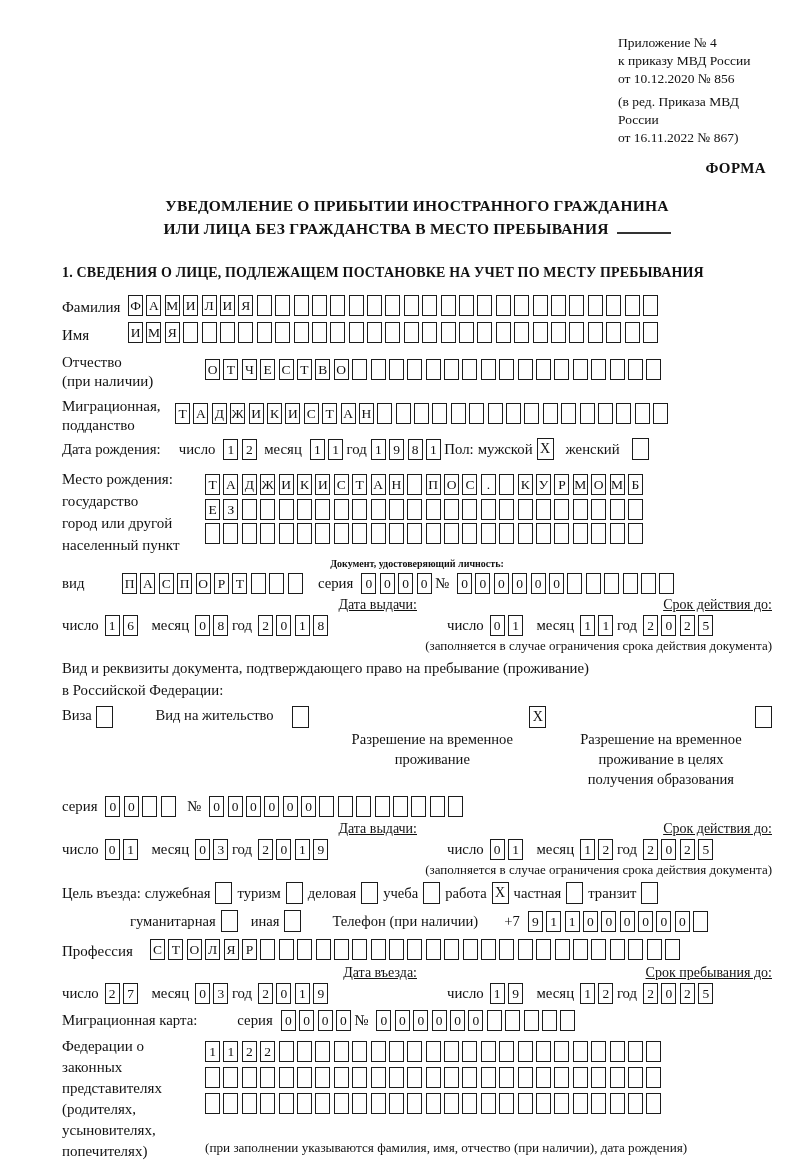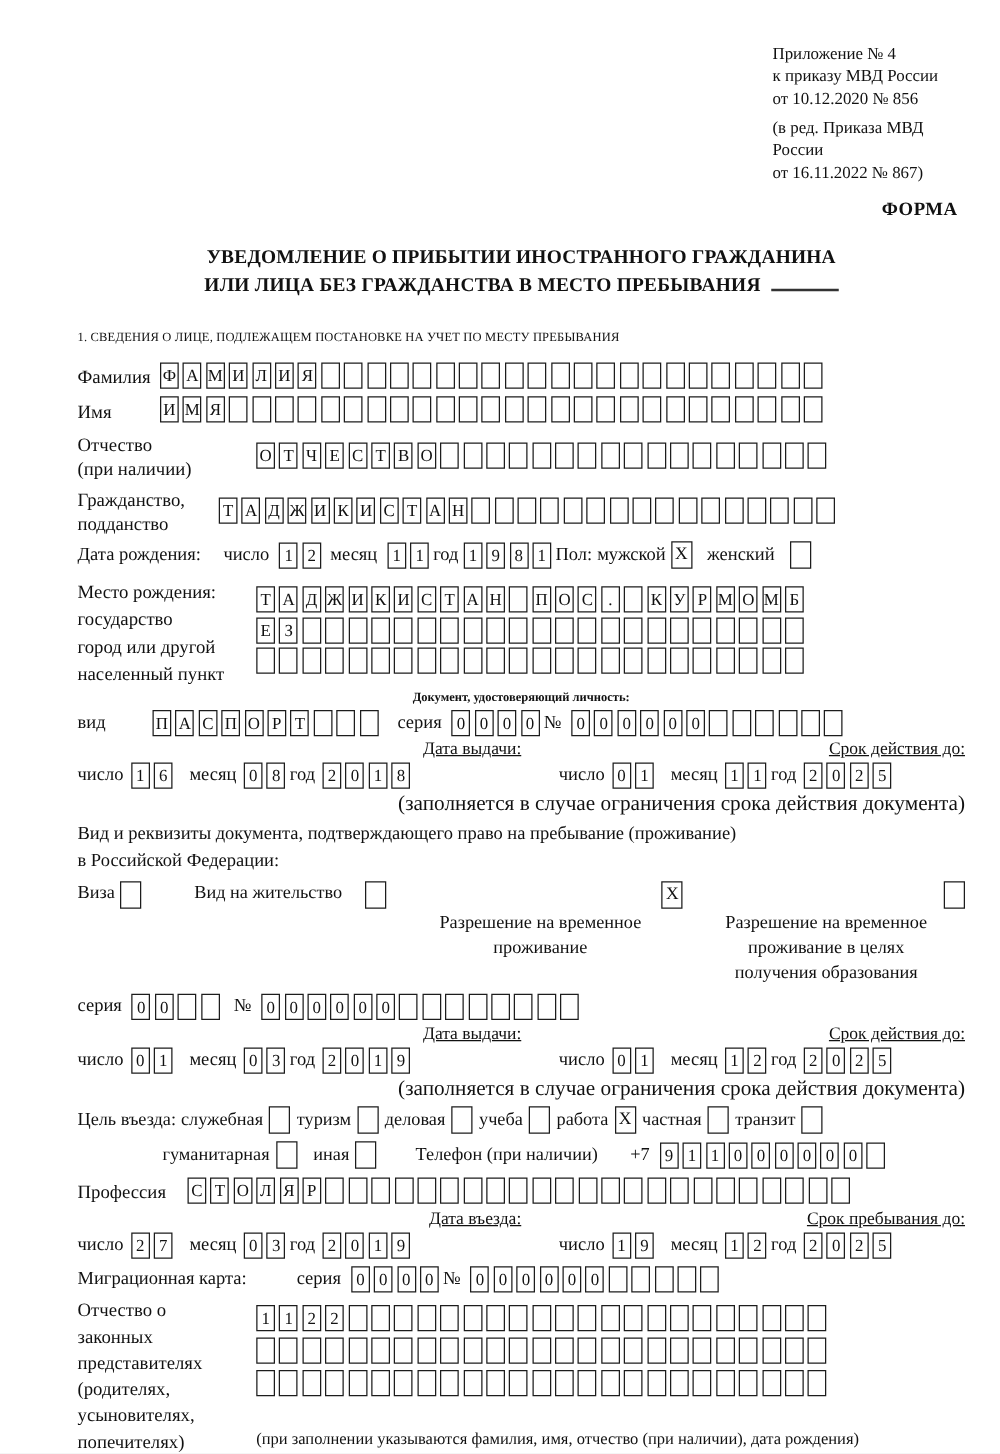--- a/index.html
+++ b/index.html
@@ -8,21 +8,21 @@
     width:800px; height:1163px; margin:0 auto; background:#ffffff;
     color:#111; font-family:"Liberation Serif", serif;
     padding:34px 28px 20px 62px; overflow:hidden; position:relative;
   }
   
   .hdr { margin-left:556px; font-size:13.5px; line-height:1.33; }
   .hdr .ed { margin-top:5px; }
   .forma { text-align:right; font-weight:bold; font-size:15px; margin-top:13px; padding-right:6px; letter-spacing:.4px; }
   .title { text-align:center; font-weight:bold; font-size:15.5px; line-height:1.5; margin-top:17px; letter-spacing:.2px; }
   .blank-line { display:inline-block; width:54px; height:13px; border-bottom:2.2px solid #333; margin-left:8px; }
-  .sec { font-weight:normal; font-size:10px; margin-top:25px; margin-bottom:13px; letter-spacing:.15px; white-space:nowrap; }
+  .sec { font-weight:bold; font-size:14px; margin-top:25px; margin-bottom:13px; letter-spacing:.15px; white-space:nowrap; }
   
   .row { display:flex; align-items:center; margin-bottom:5px; }
   .lbl { font-size:15px; line-height:18.5px; flex:none; padding-top:4px; }
   .w66 { width:66px; } .w113 { width:113px; } .w143 { width:143px; } .w60 { width:60px; }
   
   .cells { display:flex; flex:none; }
   .cell {
     flex:none; width:15px; height:21px; border:1.6px solid #1c1c1c; margin-right:3.4px;
     text-align:center; font-size:13.5px; line-height:20px; overflow:hidden;
   }
@@ -35,21 +35,21 @@
   .inl { display:flex; align-items:center; font-size:14.8px; }
   .inl > * { flex:none; }
   .gap4 { width:4px; } .gap8 { width:8px; } .gap12 { width:12px; } .gap18 { width:18px; }
   .gap26 { width:26px; } .gap40 { width:40px; }
   
   .dpair { display:flex; margin-bottom:2px; }
   .dhalf { width:50%; }
   .dtitle { text-align:right; font-size:14px; margin-bottom:2px;text-decoration:underline; }
   .dg { display:flex; align-items:center; font-size:14.8px; }
   .dg .t { margin-right:6px; } .dg .m { margin:0 6px 0 10px; }
-  .note { font-size:17px; text-align:right; margin-top:1px; margin-bottom:4px; }
+  .note { font-size:13px; text-align:right; margin-top:1px; margin-bottom:4px; }
   .center-head { text-align:center; font-weight:bold; font-size:10px; margin:2px 0 4px 0; }
   .para { font-size:14.8px; line-height:1.45; }
   
   .permits { display:flex; align-items:flex-start; margin-top:5px; margin-bottom:7px; font-size:14.6px;justify-content:space-between; }
   .popt { display:flex; align-items:flex-start; }
   .popt .ptxt { line-height:1.35; }
   .pcenter { text-align:center;margin-top:24px; }
   .purpose { display:flex; align-items:center; font-size:14.6px; margin-bottom:6px; }
   .purpose .cb { margin:0 5px 0 5px; }
   .footnote { font-size:13.2px; margin-left:143px; text-align:center; margin-top:3px; }
@@ -175,21 +175,21 @@
         <span class="cell"></span>
         <span class="cell"></span>
         <span class="cell"></span>
         <span class="cell"></span>
         <span class="cell"></span>
       </div>
   </div>
 
   <div class="row" style="margin-bottom:4px">
     <div class="lbl w113">
-      <span>Гражданство,</span><br>
+      <span>Миграционная,</span><br>
       <span>подданство</span>
     </div>
     <div class="cells">
         <span class="cell">Т</span>
         <span class="cell">А</span>
         <span class="cell">Д</span>
         <span class="cell">Ж</span>
         <span class="cell">И</span>
         <span class="cell">К</span>
         <span class="cell">И</span>
@@ -687,21 +687,21 @@
         <span class="cell"></span>
         <span class="cell"></span>
         <span class="cell"></span>
         <span class="cell"></span>
         <span class="cell"></span>
       </span>
   </div>
 
   <div class="row stack3" style="margin-bottom:0">
     <div class="lbl w143" style="line-height:21px;padding-top:0">
-      <span>Отчество о</span><br>
+      <span>Федерации о</span><br>
       <span>законных</span><br>
       <span>представителях</span><br>
       <span>(родителях,</span><br>
       <span>усыновителях,</span><br>
       <span>попечителях)</span>
     </div>
     <div>
       <div class="cells" style="margin-bottom:5px">
           <span class="cell">1</span>
           <span class="cell">1</span>

